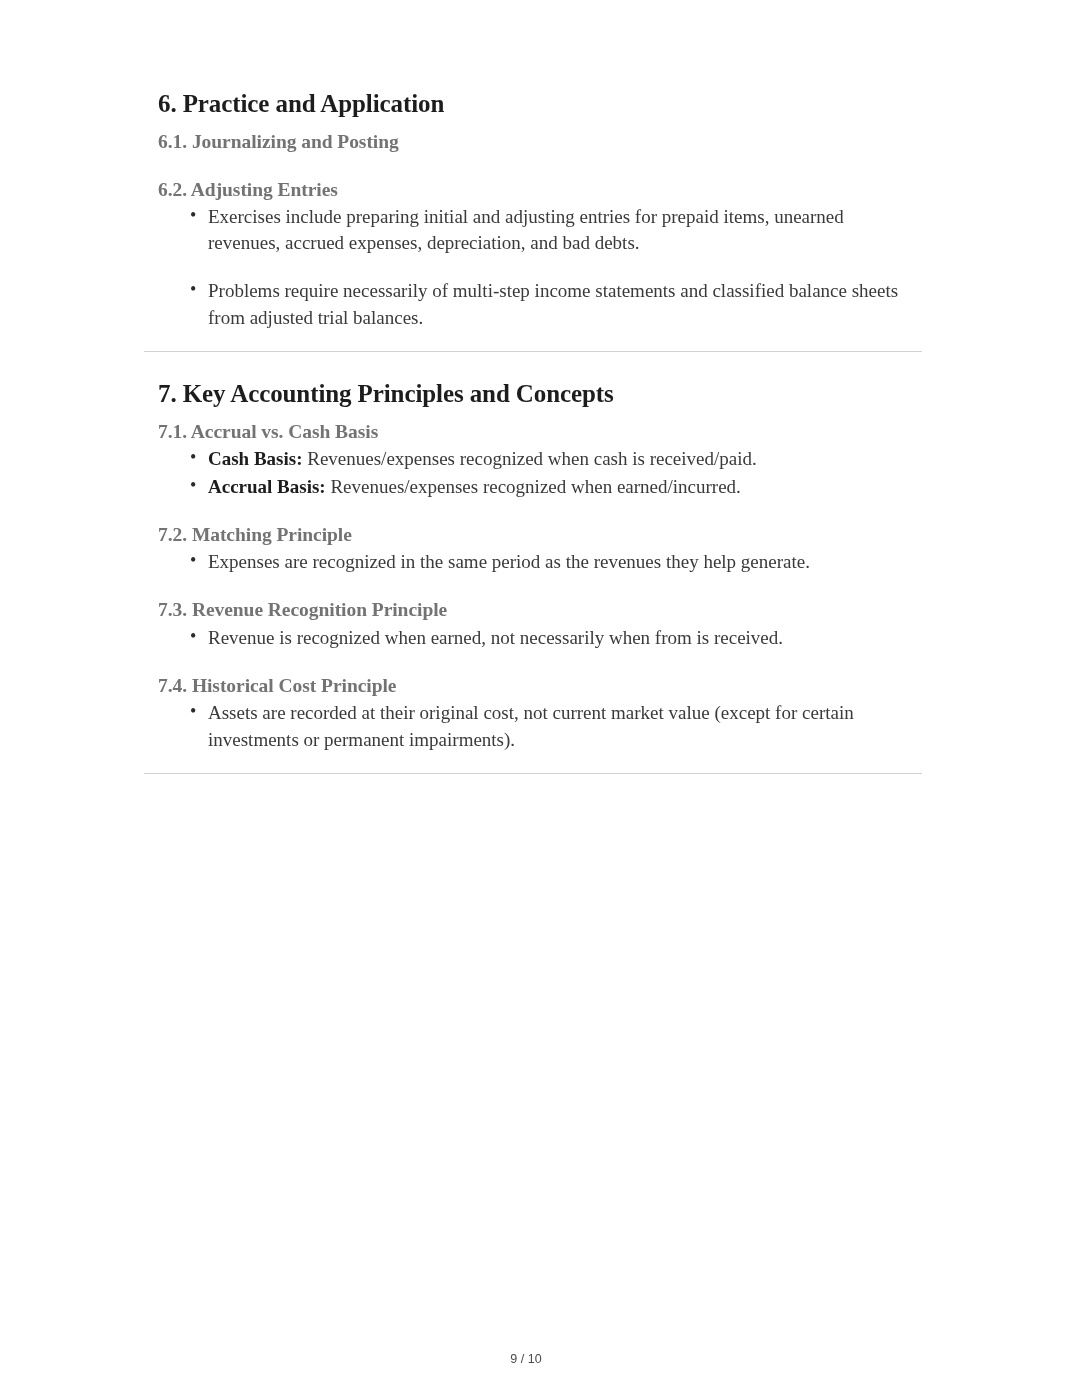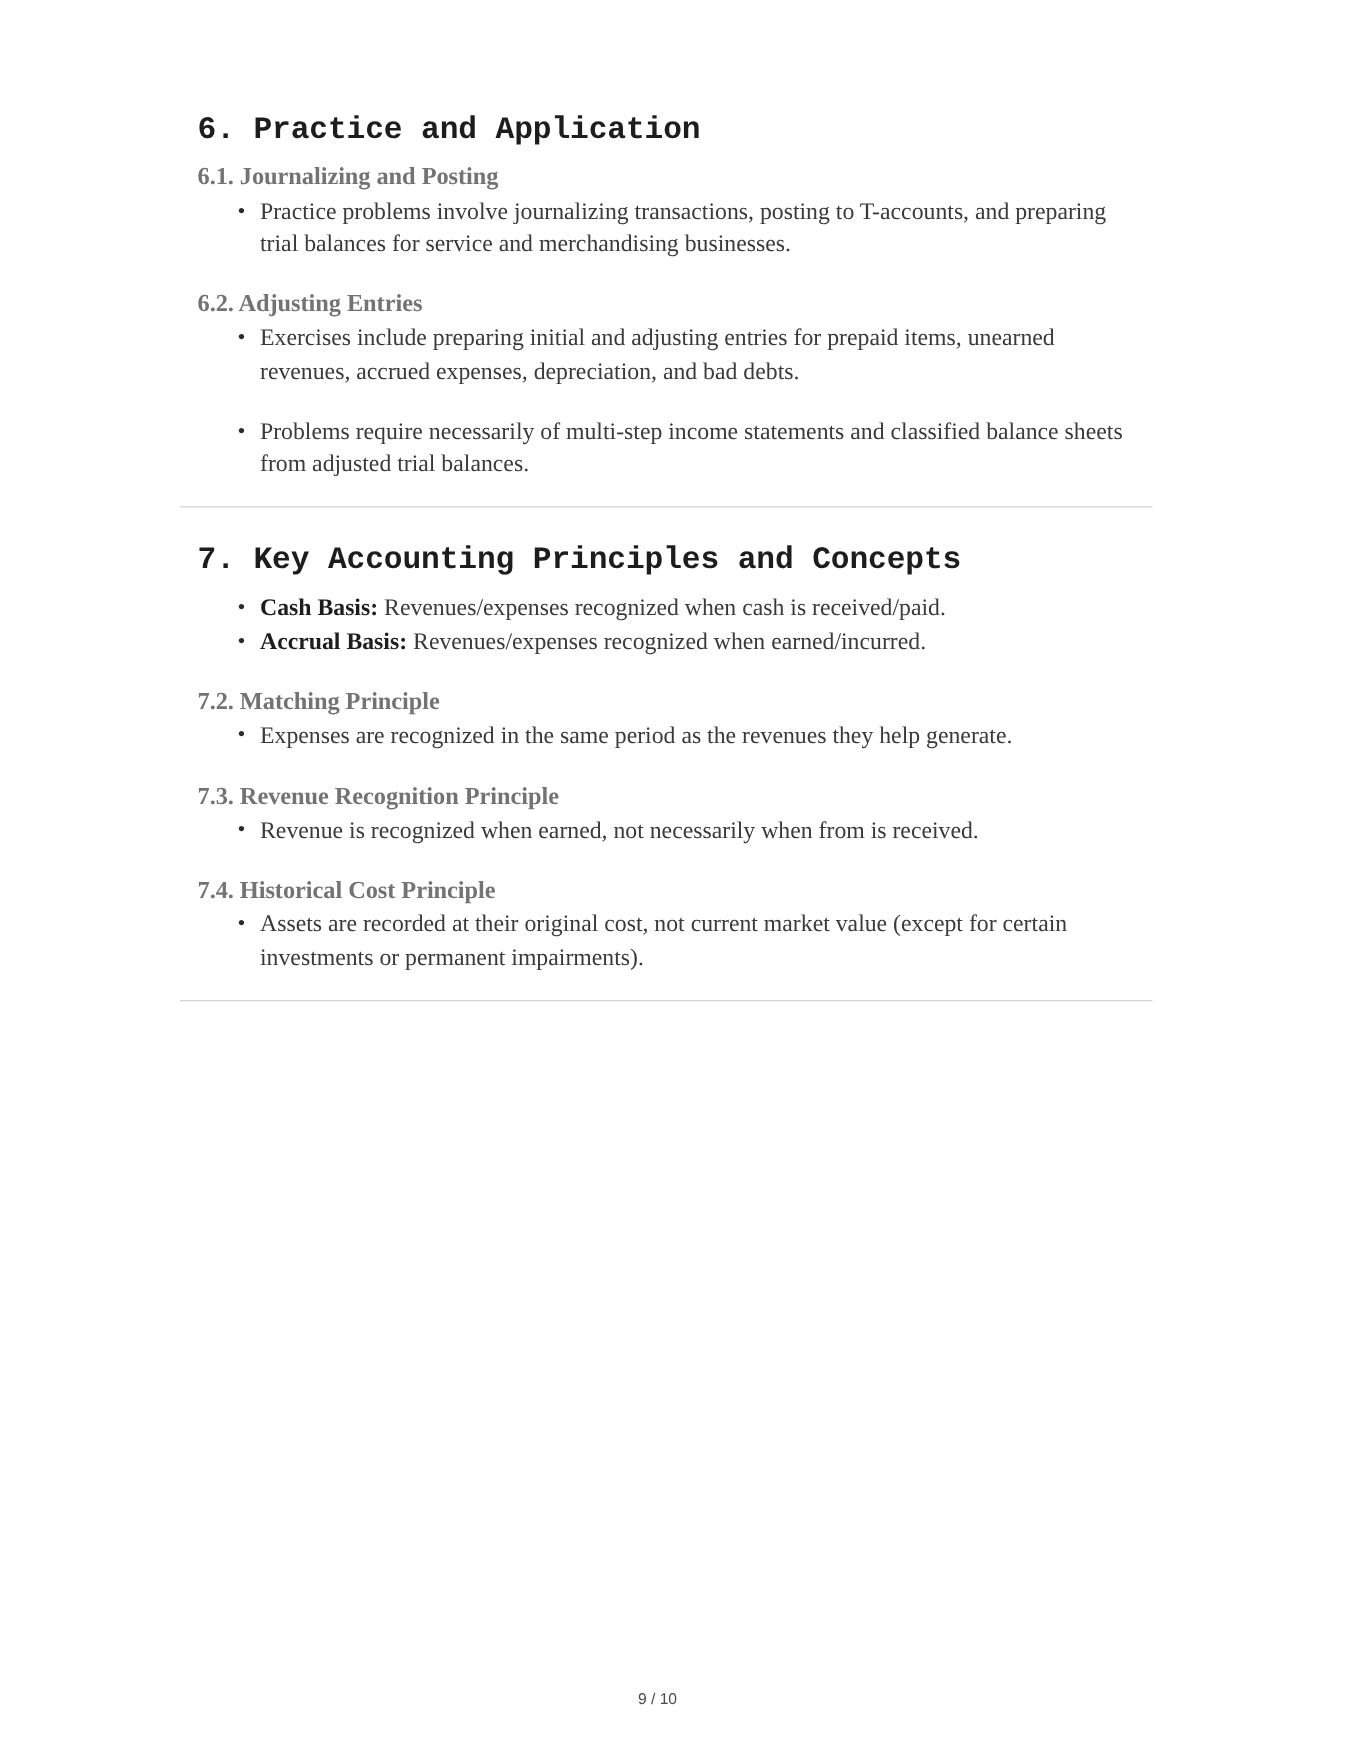--- a/index.html
+++ b/index.html
@@ -20,21 +20,21 @@
     left: 0; top: 0;
     width: 1080px;
     height: 1397px;
     box-sizing: border-box;
     padding: 88px 144px 0 158px;
   }
   .content {
     width: 758px;
   }
   h2.section-title {
-    font-family: Liberation Mono, monospace;
+    font-family: Liberation Serif, serif;
     font-size: 25px;
     font-weight: bold;
     line-height: 1.25;
     color: #1d1d1d;
     margin: 0 0 10px 0;
     letter-spacing: -0.1px;
   }
   h3.sub-title {
     font-family: "Liberation Serif", "DejaVu Serif", serif;
     font-size: 19.5px;
@@ -98,40 +98,38 @@
 </style>
 </head>
 <body>
 
 <div class="page">
   <div class="content" id="doc-body">
       <div class="section">
         <h2 class="section-title">6. Practice and Application</h2>
         <div class="subsection">
           <h3 class="sub-title">6.1. Journalizing and Posting</h3>
-          <ul class="bullets">
-            <li><span>Practice problems involve journalizing transactions, posting to T-accounts, and preparing trial balances for service and merchandising businesses.</span></li>
-          </ul>
         </div>
         <div class="subsection">
           <h3 class="sub-title">6.2. Adjusting Entries</h3>
           <ul class="bullets">
             <li><span>Exercises include preparing initial and adjusting entries for prepaid items, unearned revenues, accrued expenses, depreciation, and bad debts.</span></li>
           </ul>
         </div>
         <div class="subsection">
           <ul class="bullets">
             <li><span>Problems require necessarily of multi-step income statements and classified balance sheets from adjusted trial balances.</span></li>
           </ul>
         </div>
       </div>
       <hr class="section-rule">
       <div class="section">
         <h2 class="section-title">7. Key Accounting Principles and Concepts</h2>
         <div class="subsection">
+          <h3 class="sub-title">7.1. Accrual vs. Cash Basis</h3>
           <ul class="bullets">
             <li><b>Cash Basis:</b> <span>Revenues/expenses recognized when cash is received/paid.</span></li>
             <li><b>Accrual Basis:</b> <span>Revenues/expenses recognized when earned/incurred.</span></li>
           </ul>
         </div>
         <div class="subsection">
           <h3 class="sub-title">7.2. Matching Principle</h3>
           <ul class="bullets">
             <li><span>Expenses are recognized in the same period as the revenues they help generate.</span></li>
           </ul>

